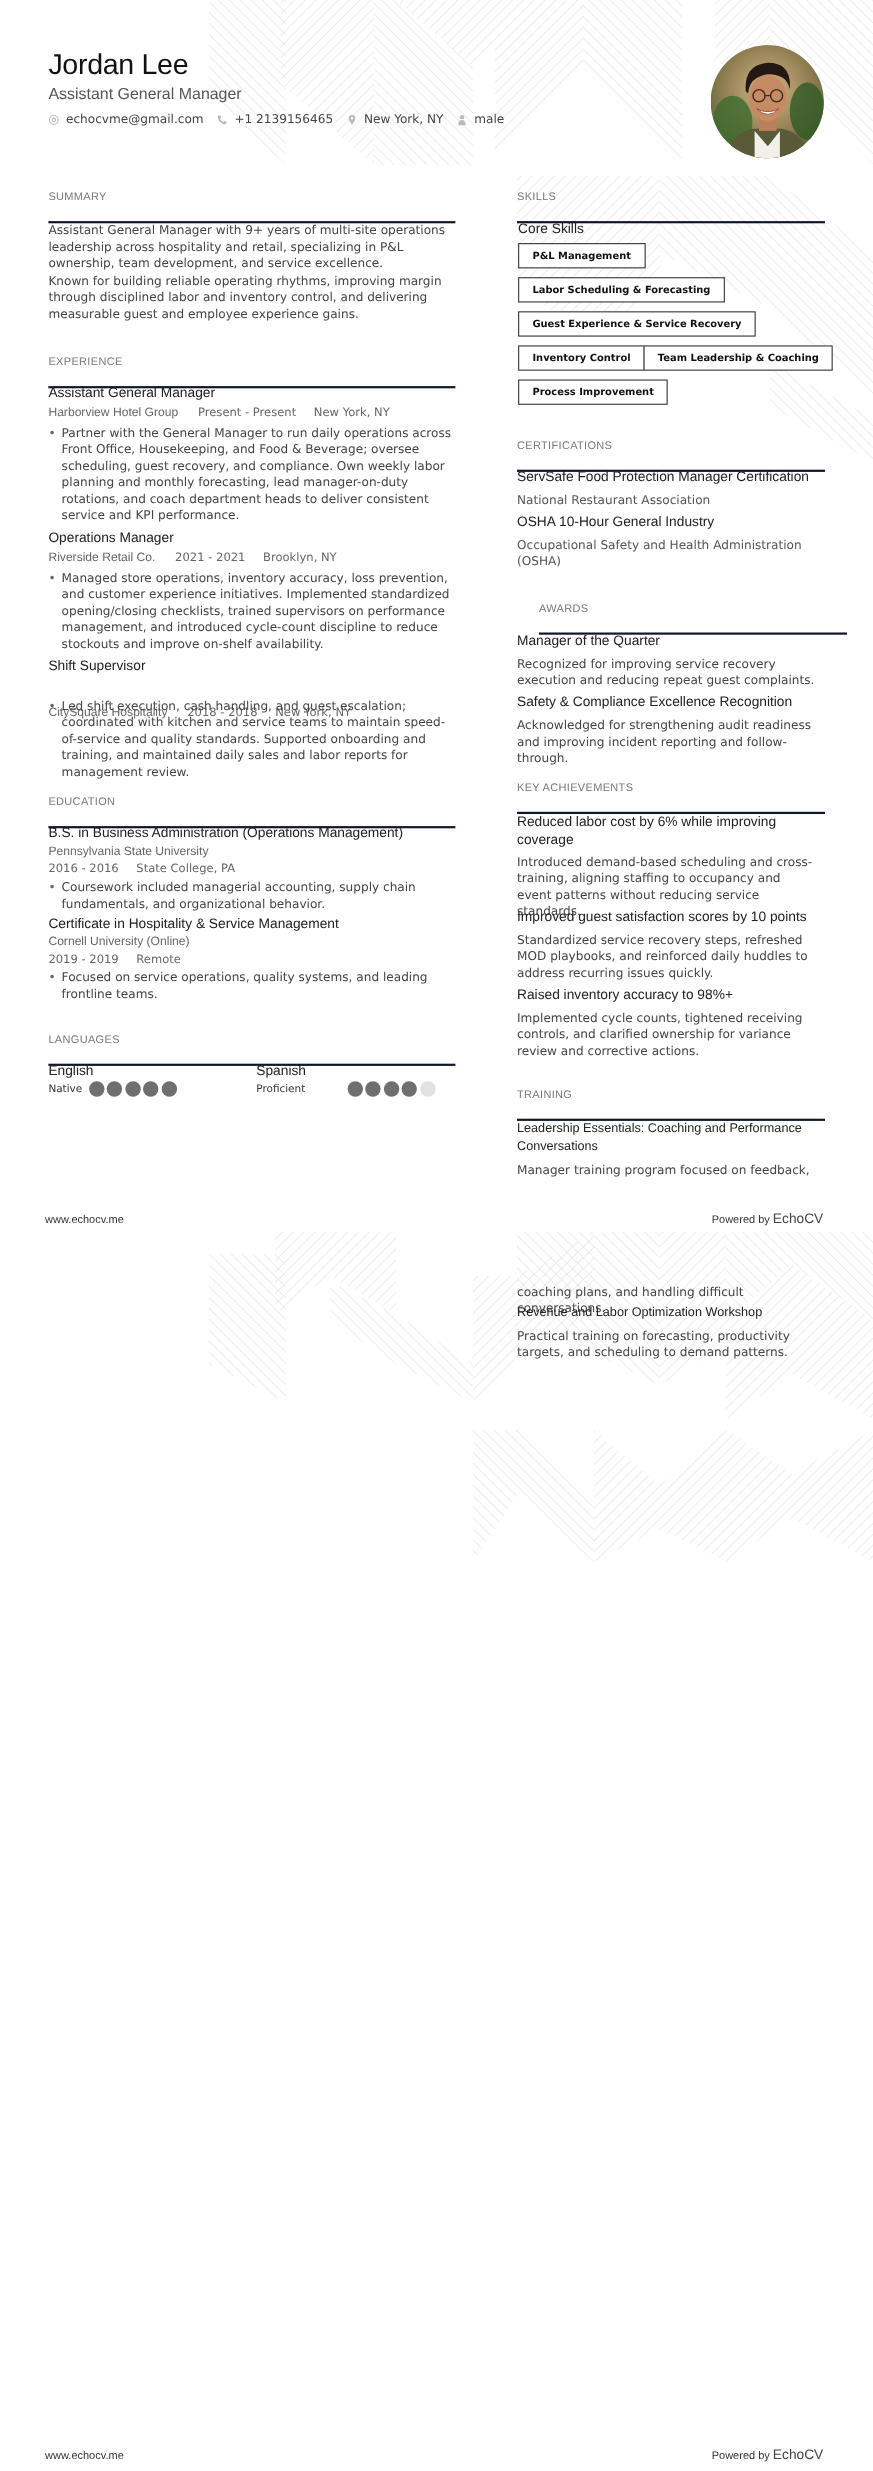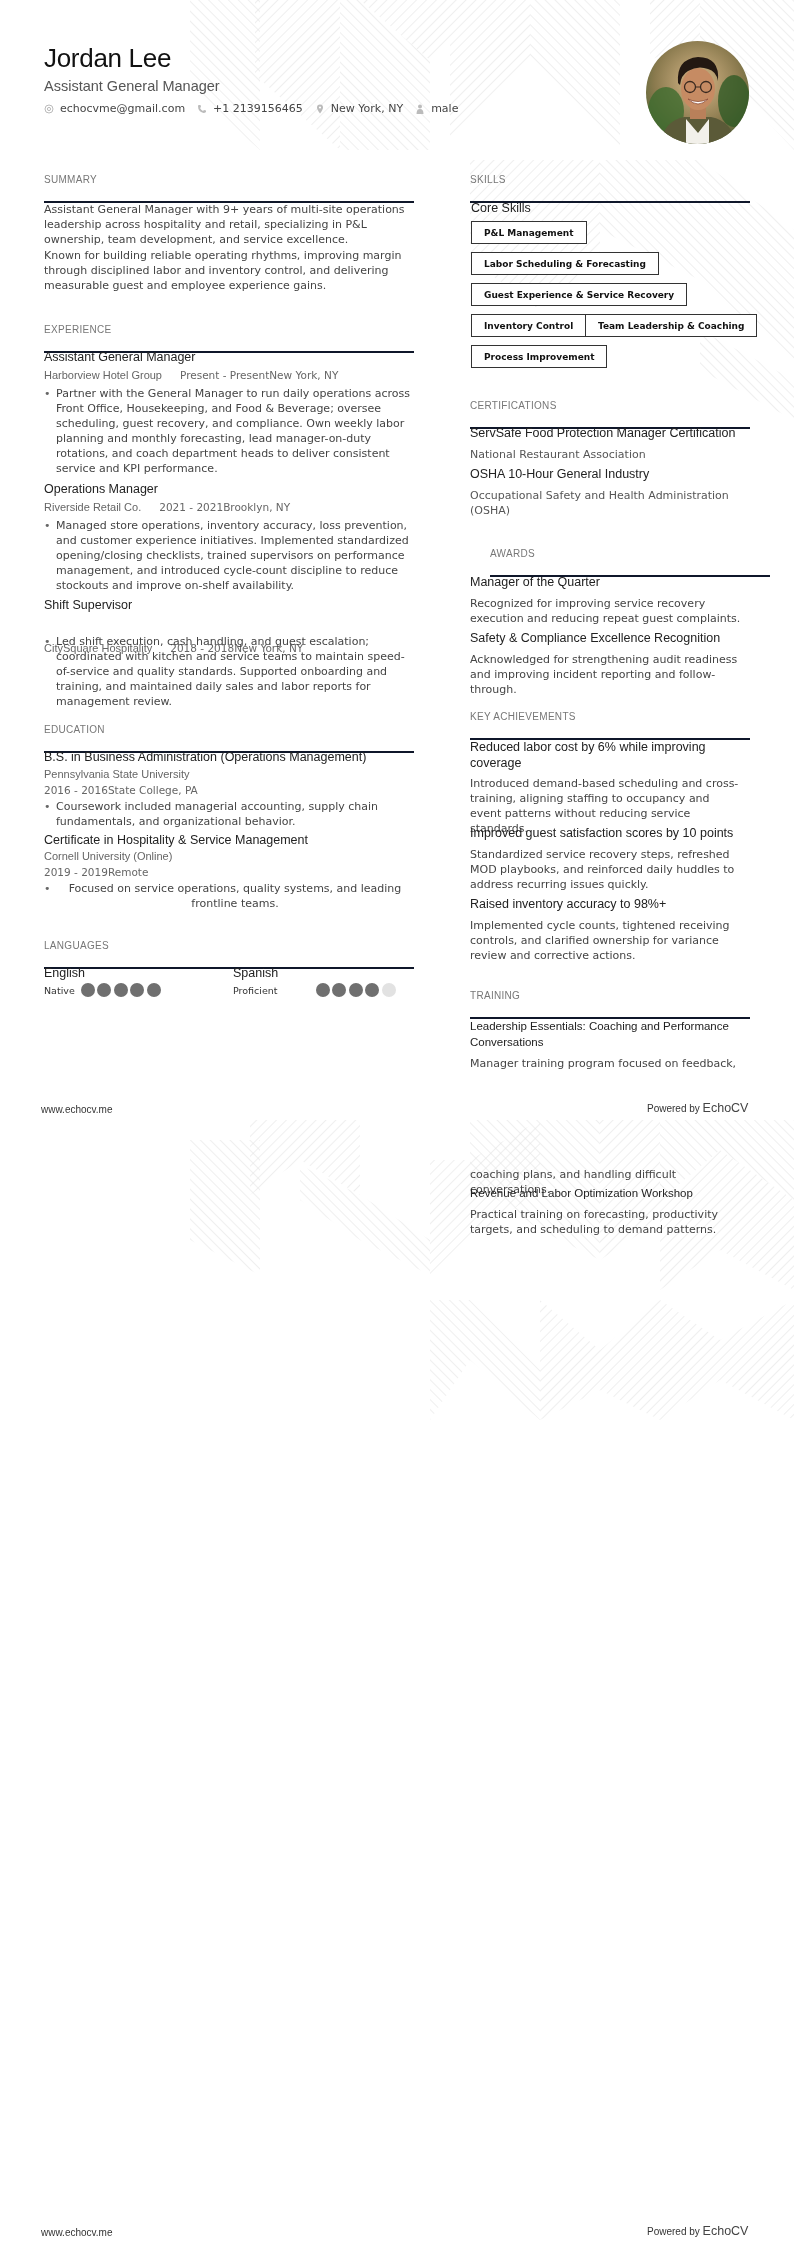--- a/index.html
+++ b/index.html
@@ -43,21 +43,21 @@
     font-size: 10px; color: #777; letter-spacing: 0.3px;
     padding-bottom: 16px; border-bottom: 2px solid #0f172a;
   }
   .lcol { left: 44px; width: 370px; }
   .rcol { left: 470px; width: 280px; }
 
   .p { position: absolute; font-size: 11px; line-height: 15px; color: #444; }
   .h3 { position: absolute; font-family: "Liberation Sans", sans-serif; font-size: 12.5px; color: #222; }
   .meta { position: absolute; font-size: 11px; color: #666; display: flex; align-items: baseline; }
   .meta .org { font-family: "Liberation Sans", sans-serif; margin-right: 18px; }
-  .meta .dates { font-size: 10.5px; }
+  .meta .dates { font-size: 10.5px; margin-right: 16px; }
   .meta .loc { font-size: 10.5px; }
   .bullet { position: absolute; font-size: 11px; line-height: 15px; color: #444; padding-left: 12px; }
   .bullet::before { content: "•"; position: absolute; left: 0; top: 0; color: #666; }
 
   .skills-sub { position: absolute; font-family: "Liberation Sans", sans-serif; font-size: 12.5px; color: #222; }
   .tag {
     position: absolute; height: 23px; border: 1.3px solid #333; background: #fff;
     font-size: 9px; font-weight: bold; color: #111;
     display: flex; align-items: center; padding: 0 12px; white-space: nowrap;
   }
@@ -211,21 +211,21 @@
   <div class="bullet lcol" style="top:799px;">Coursework included managerial accounting, supply chain fundamentals, and organizational behavior.</div>
 
   <div class="h3 lcol" style="top:833px;">Certificate in Hospitality &amp; Service Management</div>
   <div class="meta lcol" style="top:850px;">
     <span class="org">Cornell University (Online)</span>
   </div>
   <div class="meta lcol" style="top:866px;">
     <span class="dates">2019 - 2019</span>
     <span class="loc">Remote</span>
   </div>
-  <div class="bullet lcol" style="top:881px;text-align:center;">Focused on service operations, quality systems, and leading frontline teams.</div>
+  <div class="bullet lcol" style="top:881px;">Focused on service operations, quality systems, and leading frontline teams.</div>
 
   <div class="sec-h lcol" style="top:940px;">LANGUAGES</div>
 
   <div class="lang-name" style="left:44px;top:966px;">English</div>
   <div class="lang-level" style="left:44px;top:983px;">
     <span>Native</span>
     <span class="dots">
       <span class="dot"></span>
       <span class="dot"></span>
       <span class="dot"></span>

